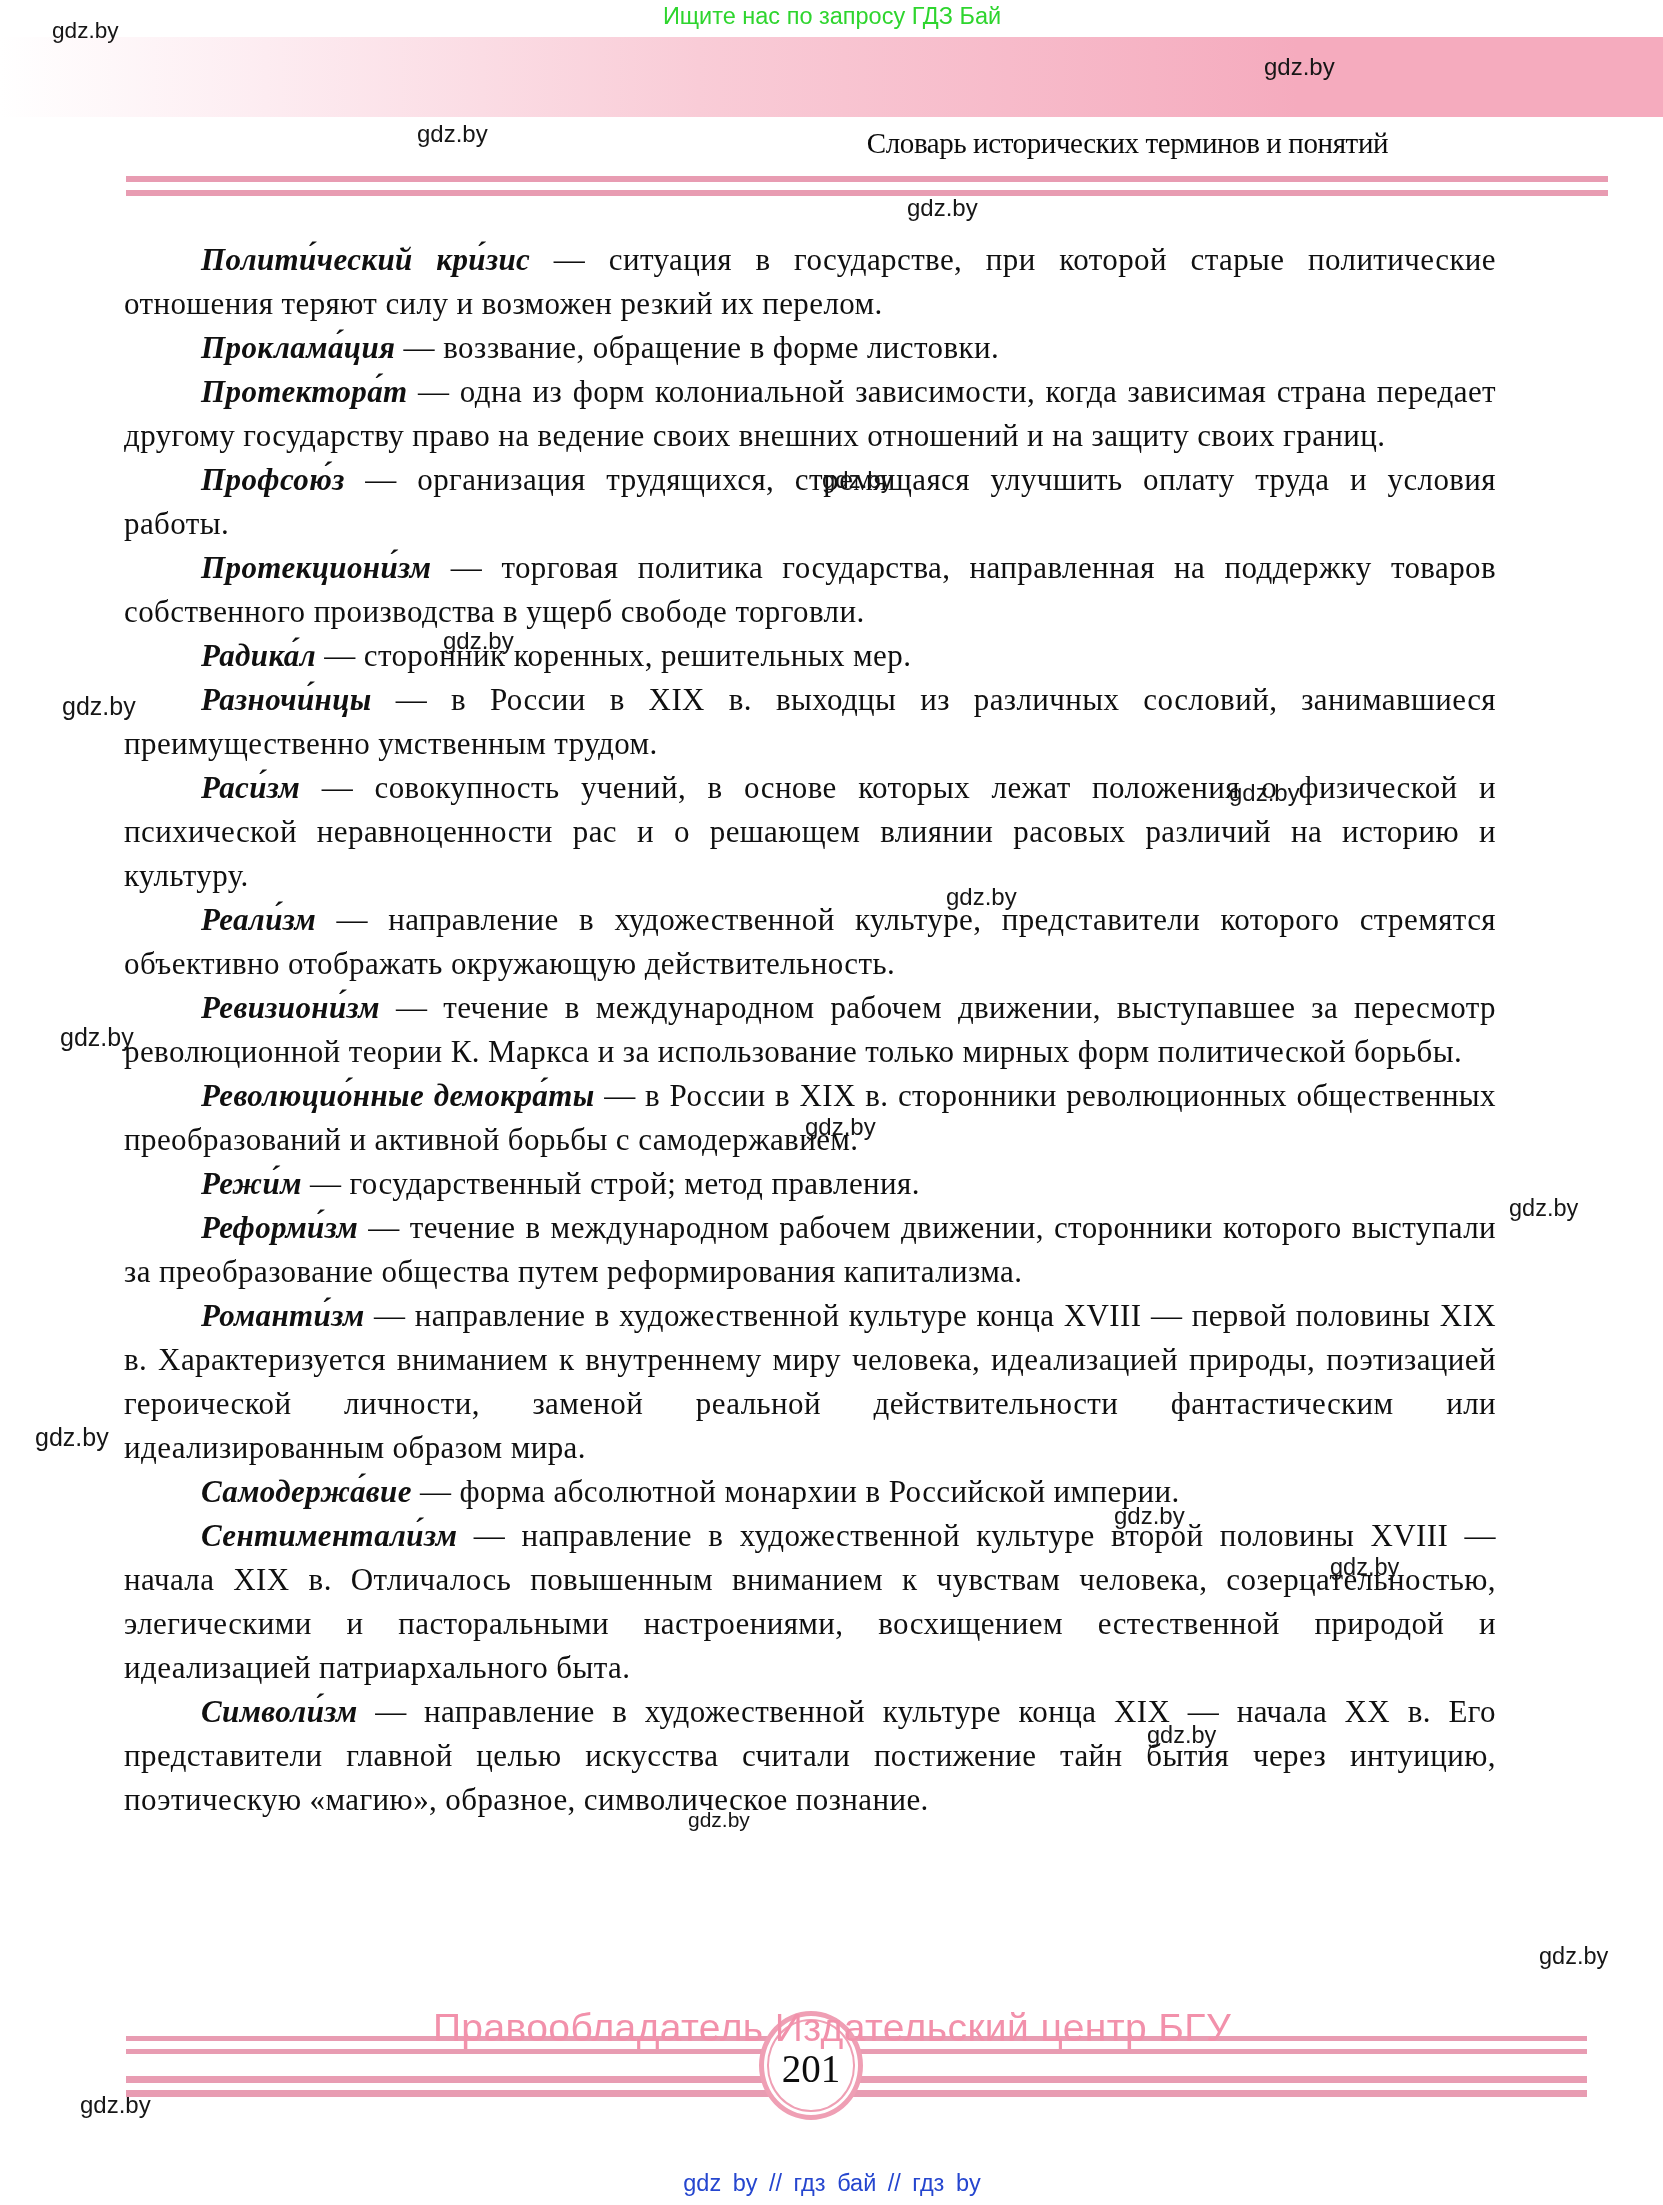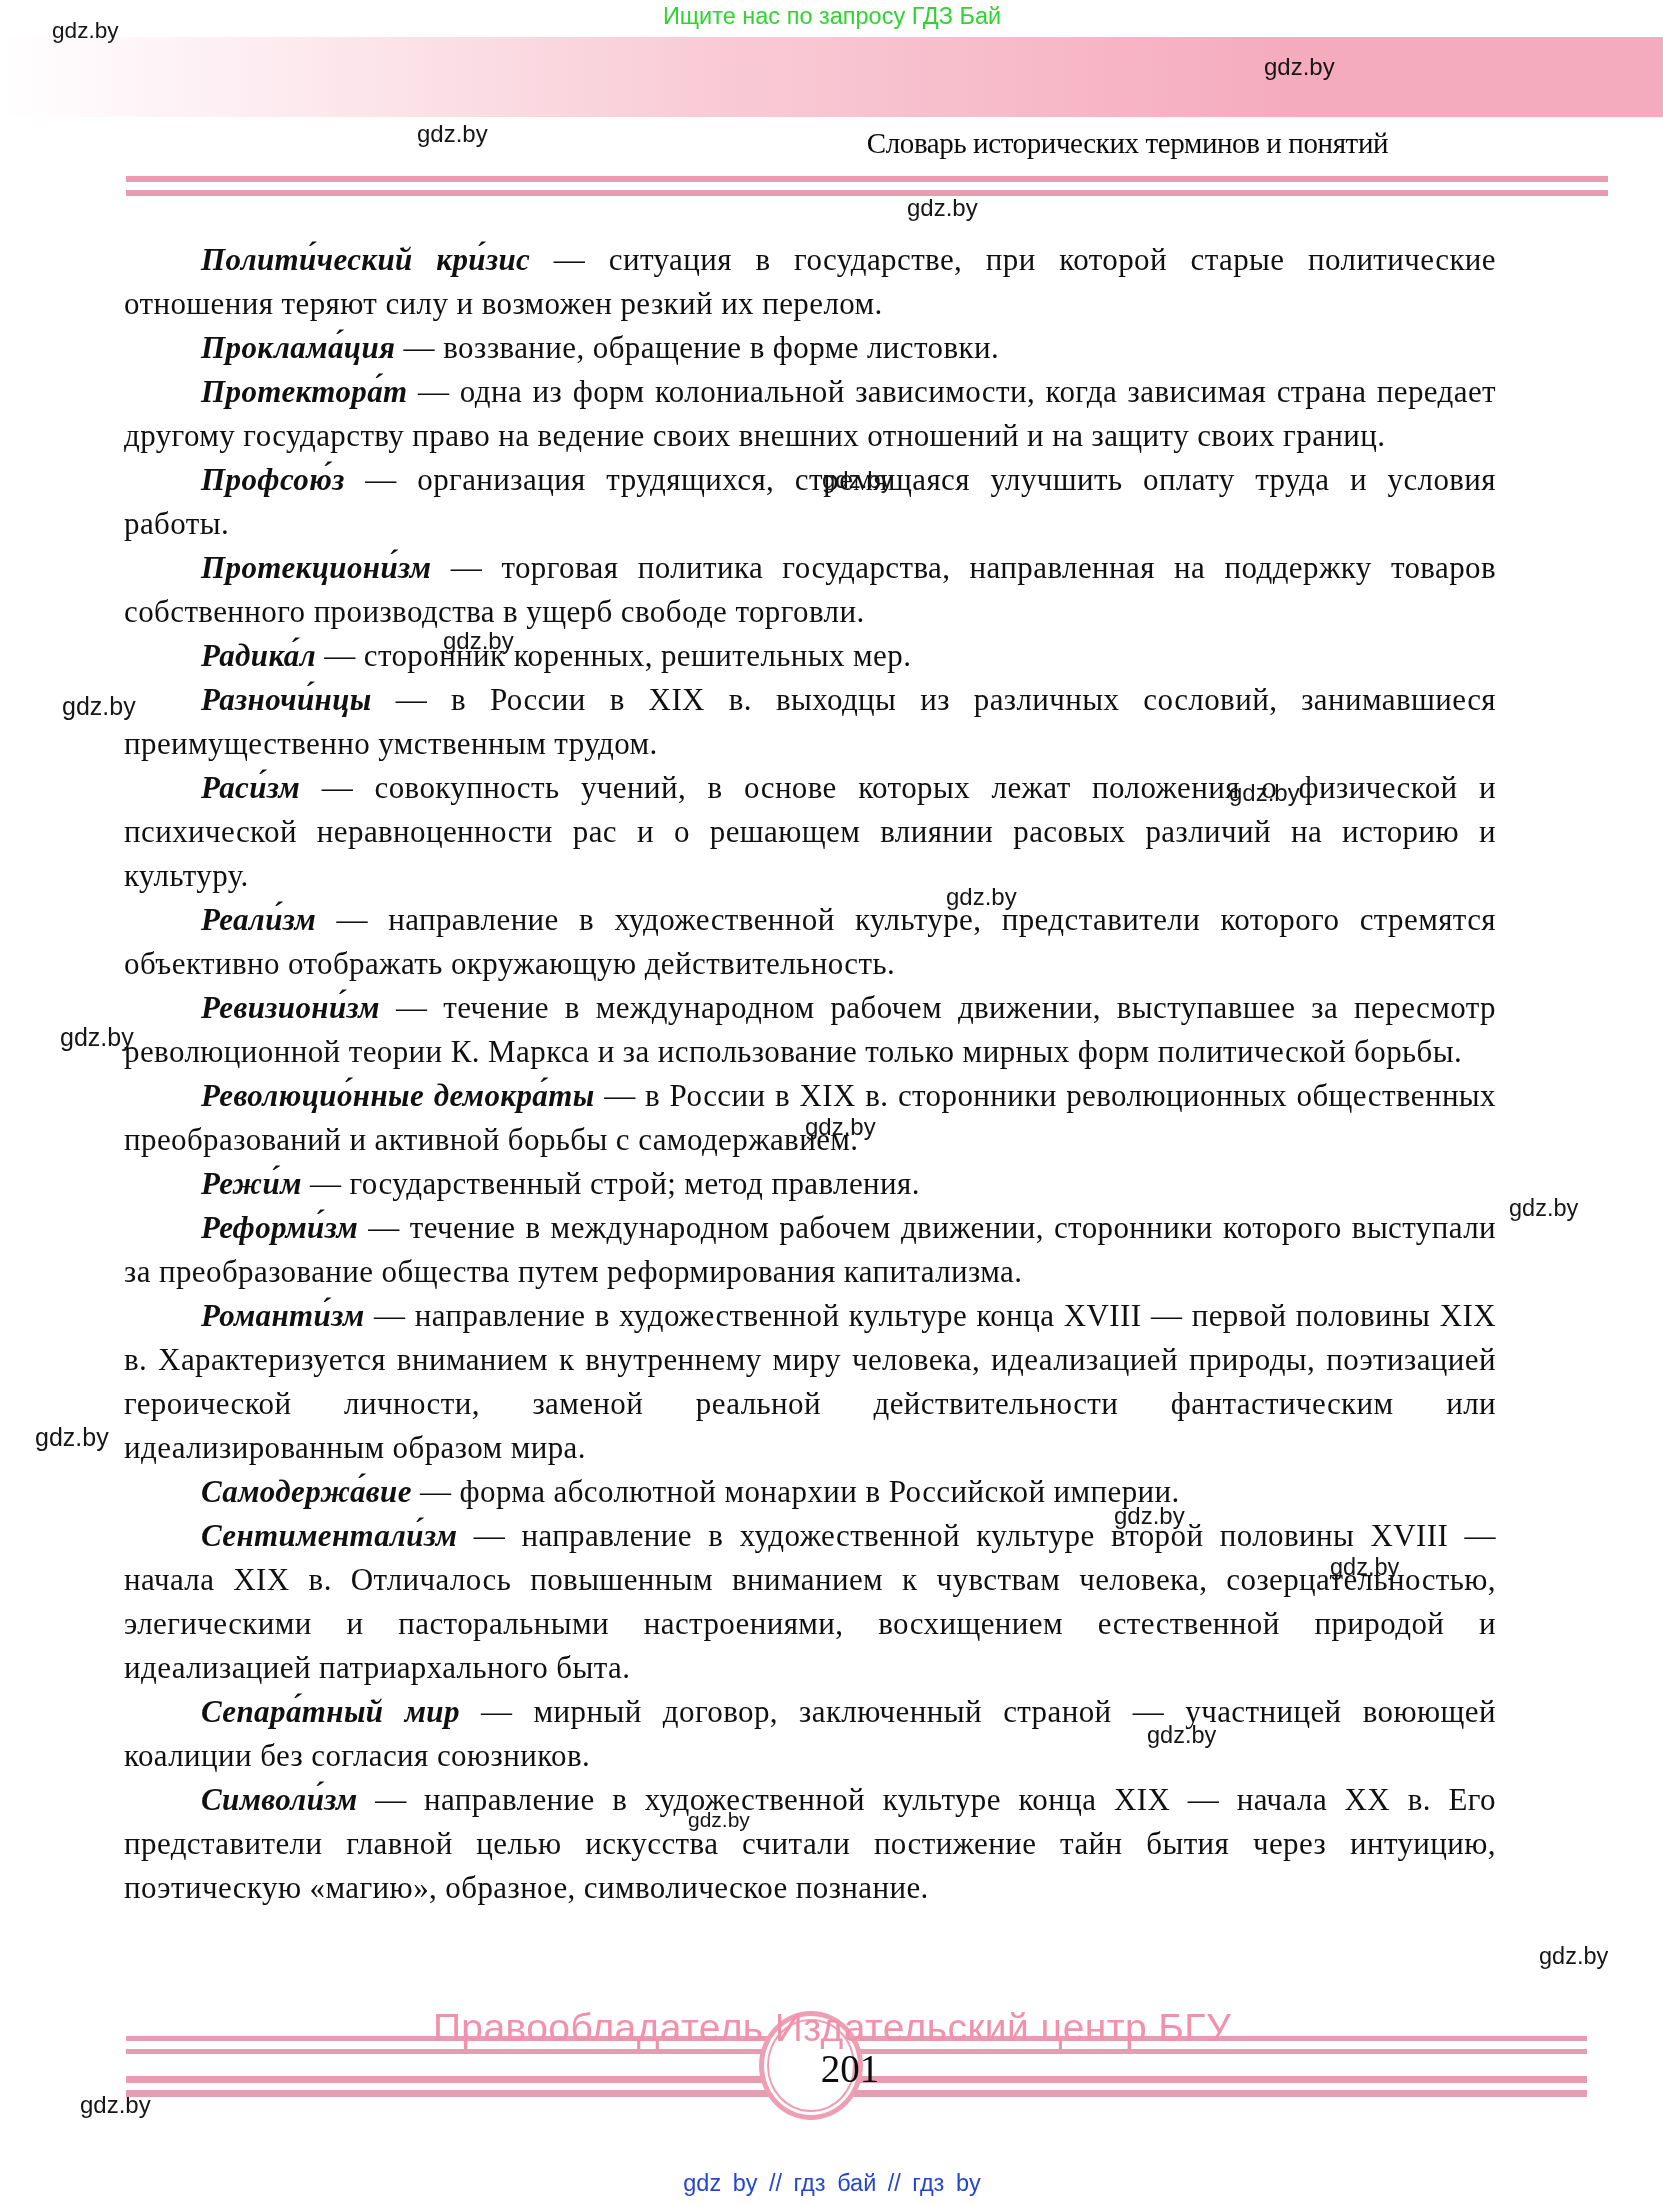--- a/index.html
+++ b/index.html
@@ -82,21 +82,21 @@
     background:#ffffff;
     border:5.9px solid var(--oval_pink);
     border-radius:50%;
     z-index:2;
   }
   #page-oval::before{
     content:""; position:absolute; inset:3.4px;
     border:2.5px solid var(--oval_pink); border-radius:50%;
   }
   #page-number{
-    position:absolute; left:798px; top:2011px; width:104px; height:109px;
+    position:absolute; left:759px; top:2011px; width:104px; height:109px;
     display:flex; align-items:center; justify-content:center;
     padding-top:6.7px;
     font-family:"Liberation Serif", serif;
     font-size:39px; color:#0d0d0d;
     z-index:4;
   }
   #footer-links{
     position:absolute; top:2170px; left:0; width:100%;
     text-align:center;
     font-family:"Liberation Sans", sans-serif;
@@ -126,21 +126,20 @@
     <p><b>Разночи́нцы</b><span> — в России в XIX в. выходцы из различных сословий, занимавшиеся преимущественно умственным трудом.</span></p>
     <p><b>Раси́зм</b><span> — совокупность учений, в основе которых лежат положения о физической и психической неравноценности рас и о решающем влиянии расовых различий на историю и культуру.</span></p>
     <p><b>Реали́зм</b><span> — направление в художественной культуре, представители которого стремятся объективно отображать окружающую действительность.</span></p>
     <p><b>Ревизиони́зм</b><span> — течение в международном рабочем движении, выступавшее за пересмотр революционной теории К. Маркса и за использование только мирных форм политической борьбы.</span></p>
     <p><b>Революцио́нные демокра́ты</b><span> — в России в XIX в. сторонники революционных общественных преобразований и активной борьбы с самодержавием.</span></p>
     <p><b>Режи́м</b><span> — государственный строй; метод правления.</span></p>
     <p><b>Реформи́зм</b><span> — течение в международном рабочем движении, сторонники которого выступали за преобразование общества путем реформирования капитализма.</span></p>
     <p><b>Романти́зм</b><span> — направление в художественной культуре конца XVIII — первой половины XIX в. Характеризуется вниманием к внутреннему миру человека, идеализацией природы, поэтизацией героической личности, заменой реальной действительности фантастическим или идеализированным образом мира.</span></p>
     <p><b>Самодержа́вие</b><span> — форма абсолютной монархии в Российской империи.</span></p>
     <p><b>Сентиментали́зм</b><span> — направление в художественной культуре второй половины XVIII — начала XIX в. Отличалось повышенным вниманием к чувствам человека, созерцательностью, элегическими и пасторальными настроениями, восхищением естественной природой и идеализацией патриархального быта.</span></p>
-    <p><b>Сепара́тный мир</b><span> — мирный договор, заключенный страной — участницей воюющей коалиции без согласия союзников.</span></p>
     <p><b>Символи́зм</b><span> — направление в художественной культуре конца XIX — начала XX в. Его представители главной целью искусства считали постижение тайн бытия через интуицию, поэтическую «магию», образное, символическое познание.</span></p>
   </div>
 
 <div id="watermark-layer">
     <span class="wm" style="left: 52px; top: 20px; font-size: 22.6px;">gdz.by</span>
     <span class="wm" style="left: 1264px; top: 55px; font-size: 24px;">gdz.by</span>
     <span class="wm" style="left: 417px; top: 122px; font-size: 24px;">gdz.by</span>
     <span class="wm" style="left: 907px; top: 196px; font-size: 24px;">gdz.by</span>
     <span class="wm" style="left: 822px; top: 468px; font-size: 24px;">gdz.by</span>
     <span class="wm" style="left: 443px; top: 629px; font-size: 24px;">gdz.by</span>

